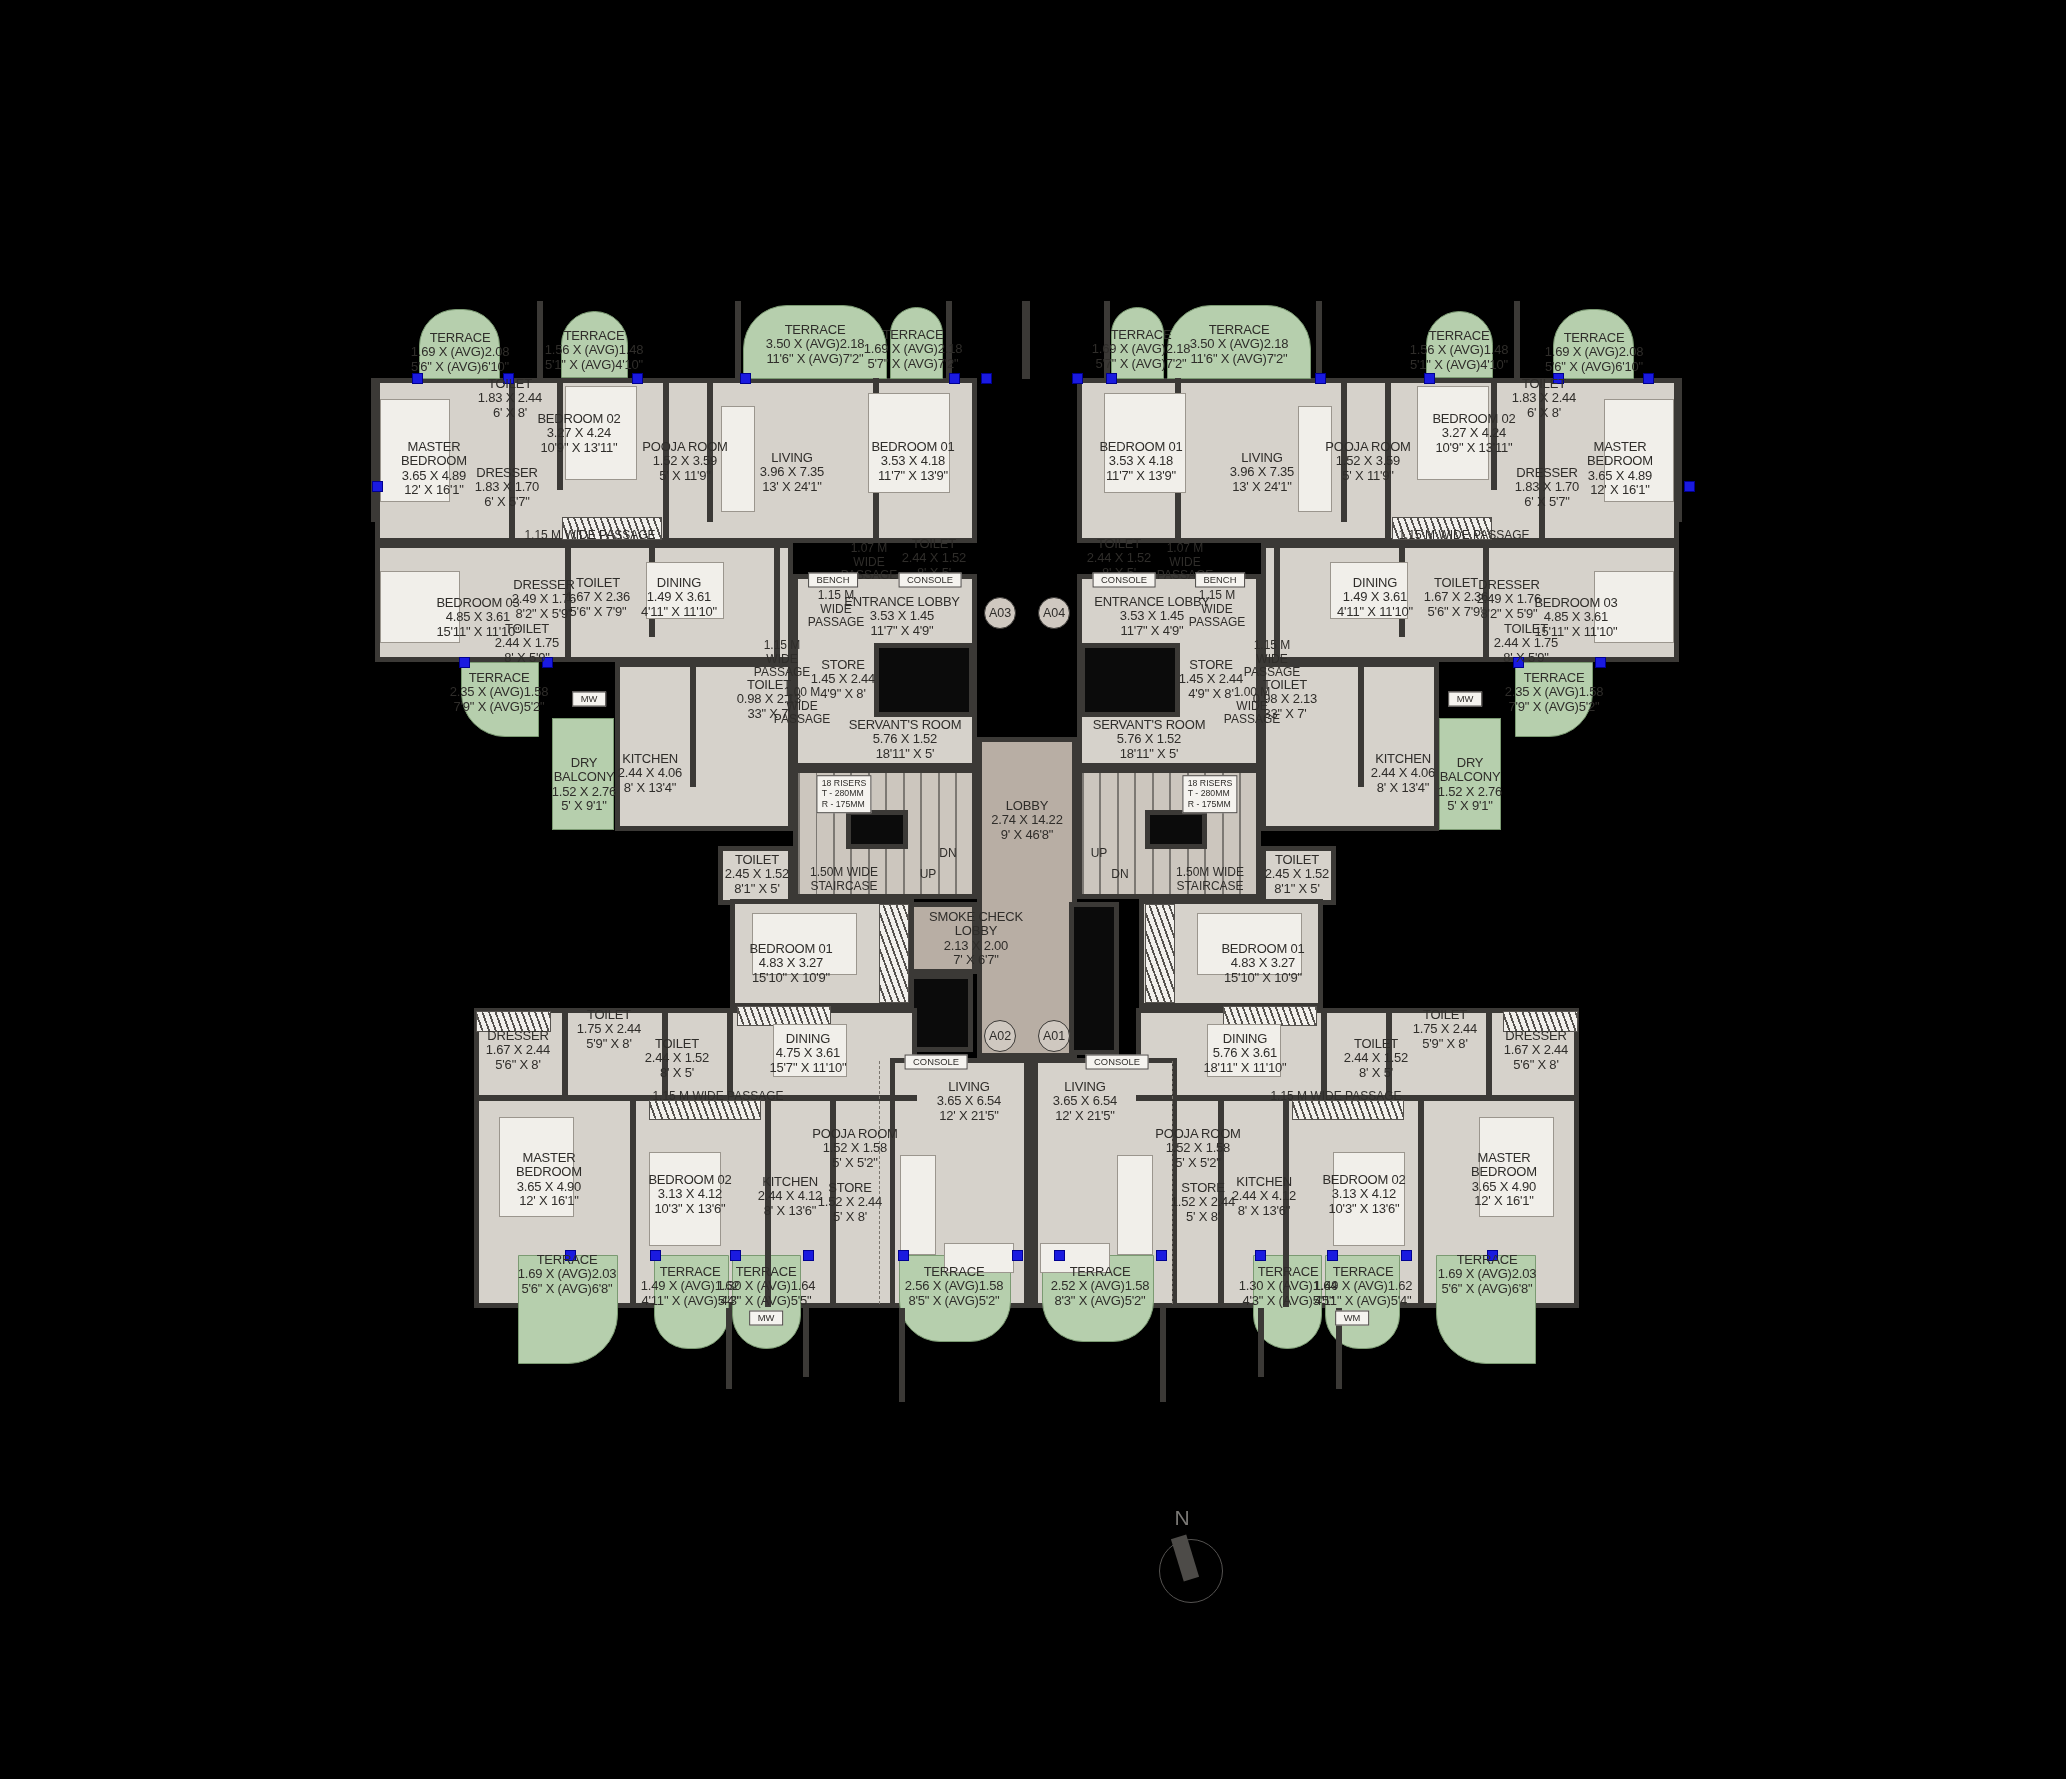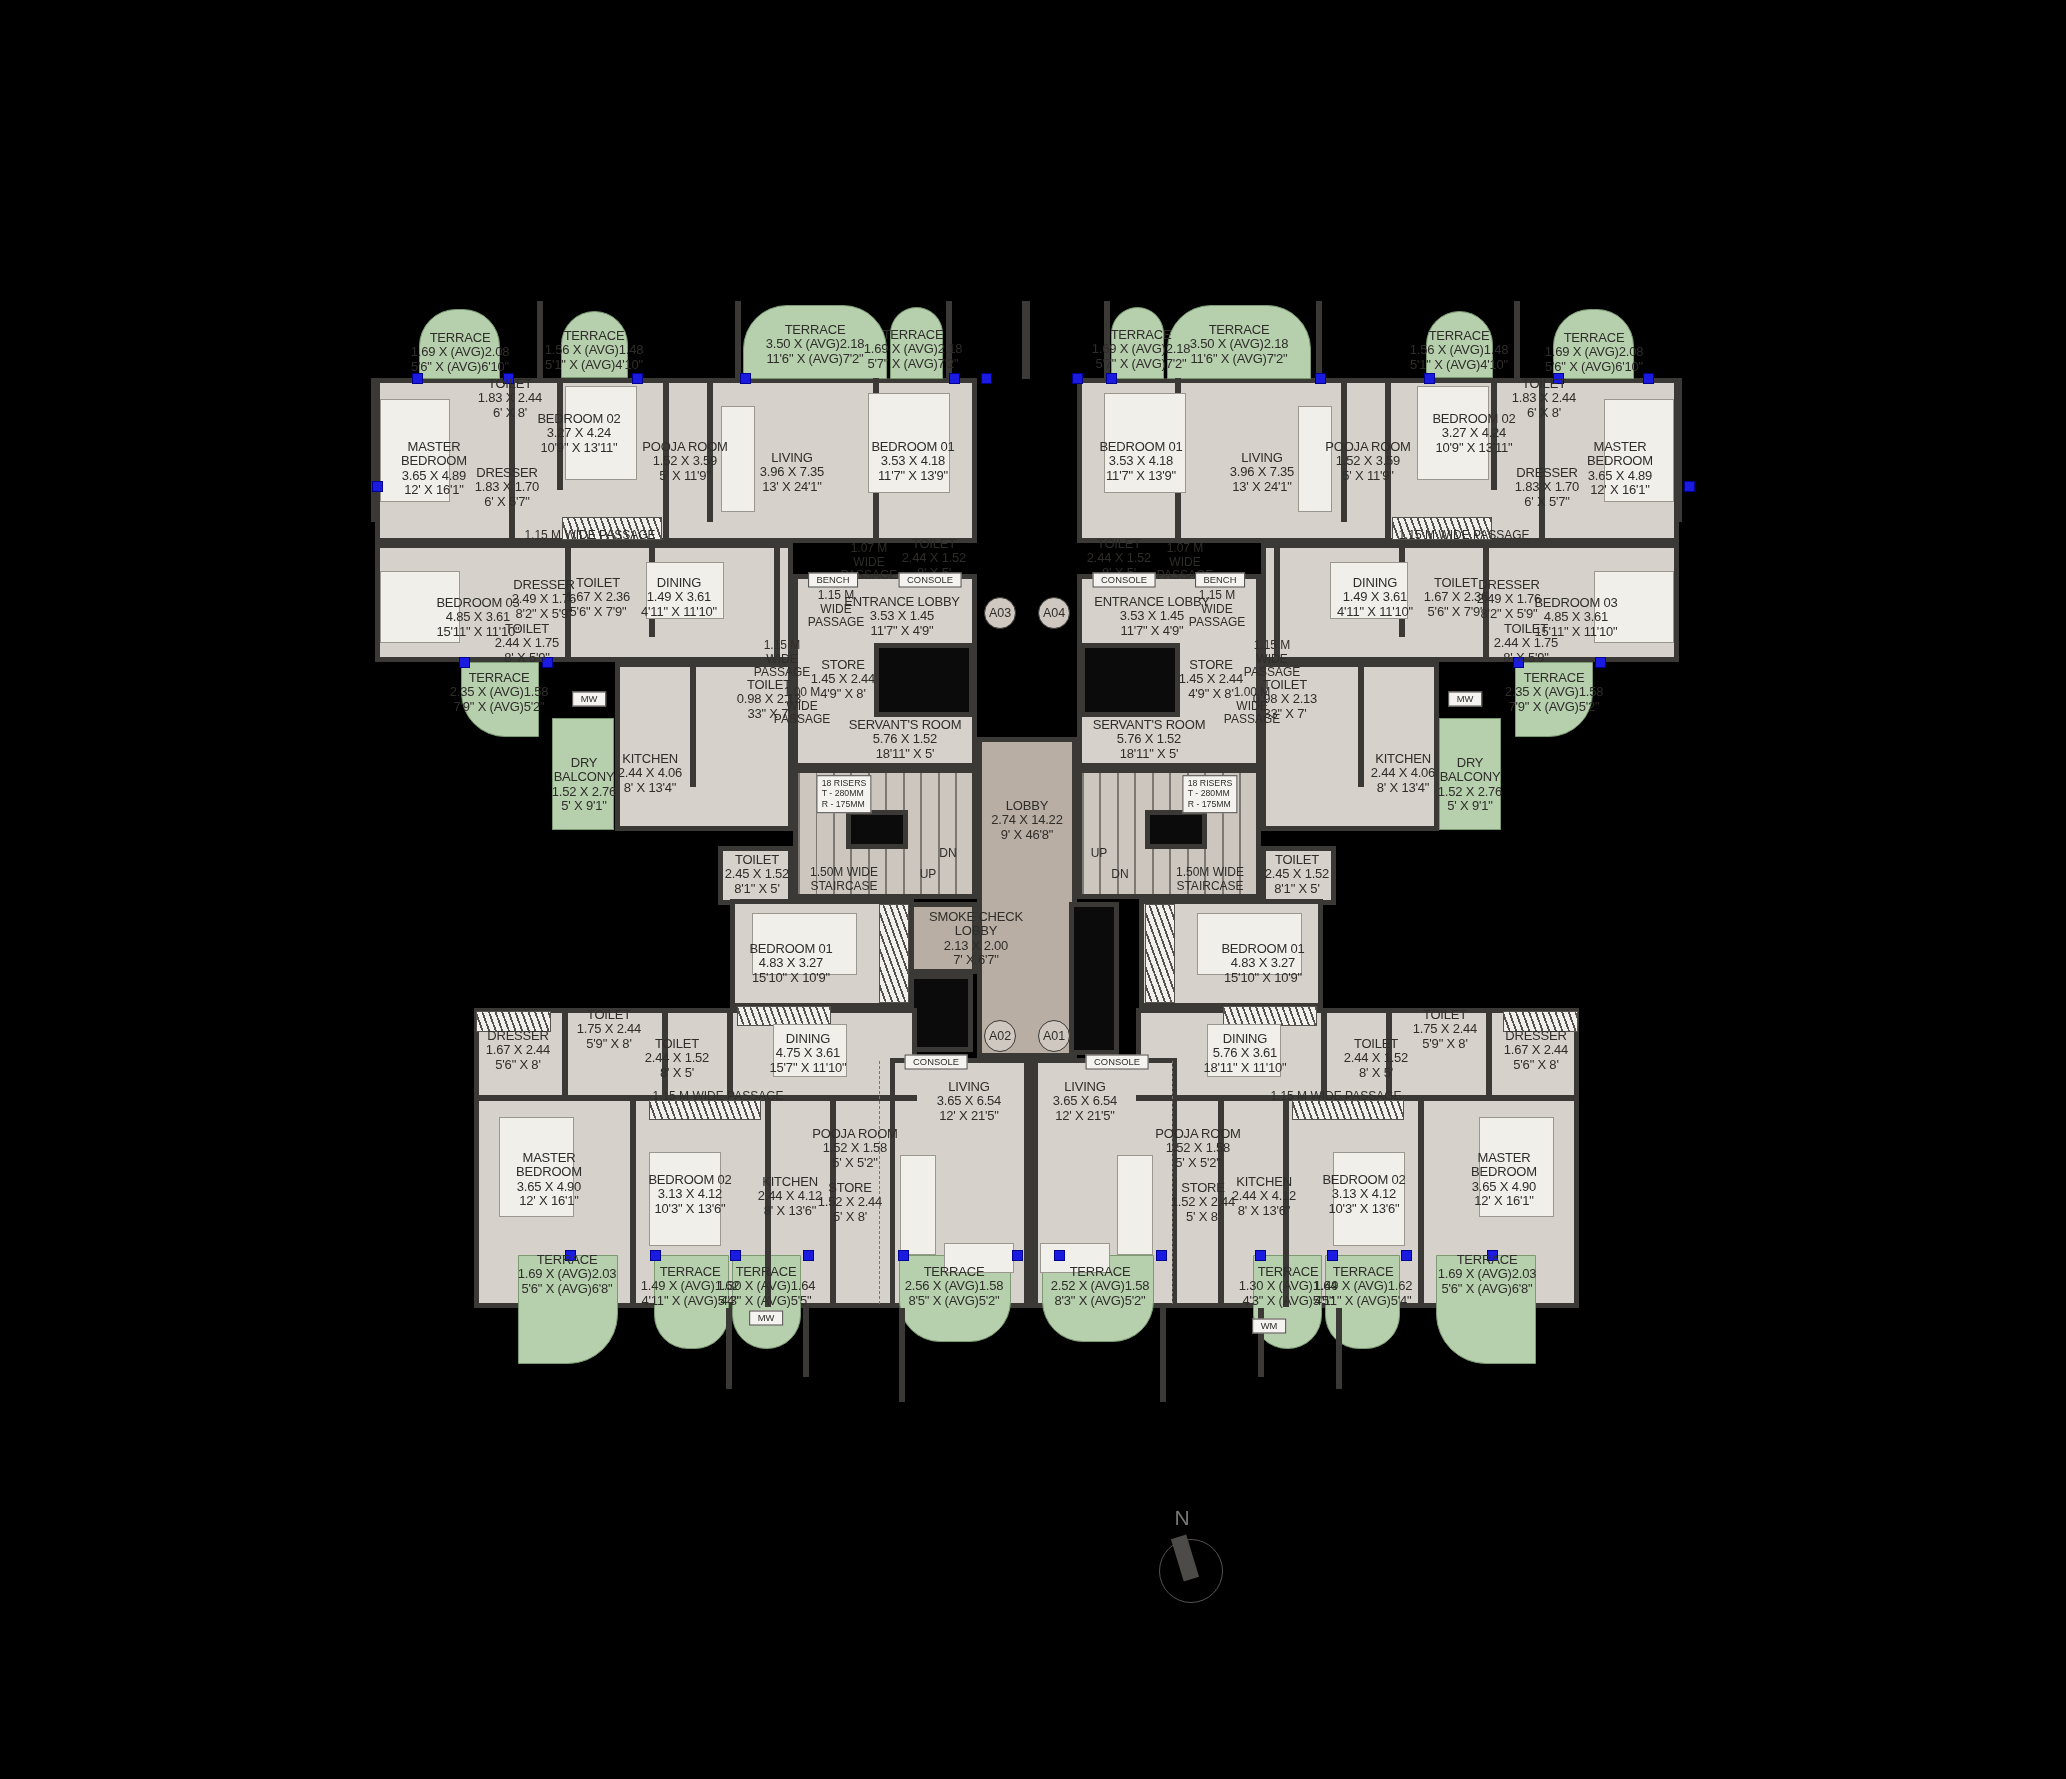--- a/index.html
+++ b/index.html
@@ -500,19 +500,19 @@
 R - 175MM</div>
     <div class="chip" style="left: 833px; top: 580px;">BENCH</div>
     <div class="chip" style="left: 930px; top: 580px;">CONSOLE</div>
     <div class="chip" style="left: 1124px; top: 580px;">CONSOLE</div>
     <div class="chip" style="left: 1220px; top: 580px;">BENCH</div>
     <div class="chip" style="left: 936px; top: 1062px;">CONSOLE</div>
     <div class="chip" style="left: 1117px; top: 1062px;">CONSOLE</div>
     <div class="chip" style="left: 589px; top: 699px;">MW</div>
     <div class="chip" style="left: 1465px; top: 699px;">MW</div>
     <div class="chip" style="left: 766px; top: 1318px;">MW</div>
-    <div class="chip" style="left: 1269px; top: 1318px; margin-top: 8px;">WM</div>
+    <div class="chip" style="left: 1352px; top: 1318px;">WM</div>
     <div class="badge" style="left: 1000px; top: 613px;">A03</div>
     <div class="badge" style="left: 1054px; top: 613px;">A04</div>
     <div class="badge" style="left: 1000px; top: 1036px;">A02</div>
     <div class="badge" style="left: 1054px; top: 1036px;">A01</div>
   </div>
 
 
 </body></html>

